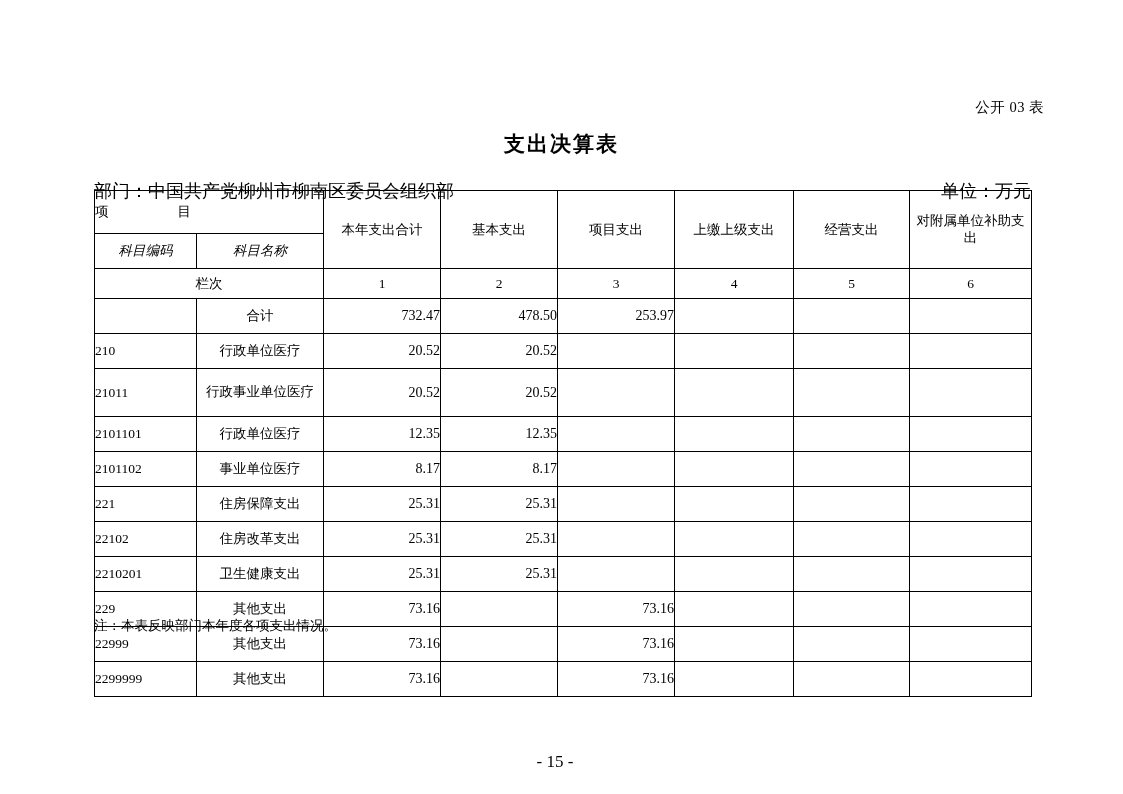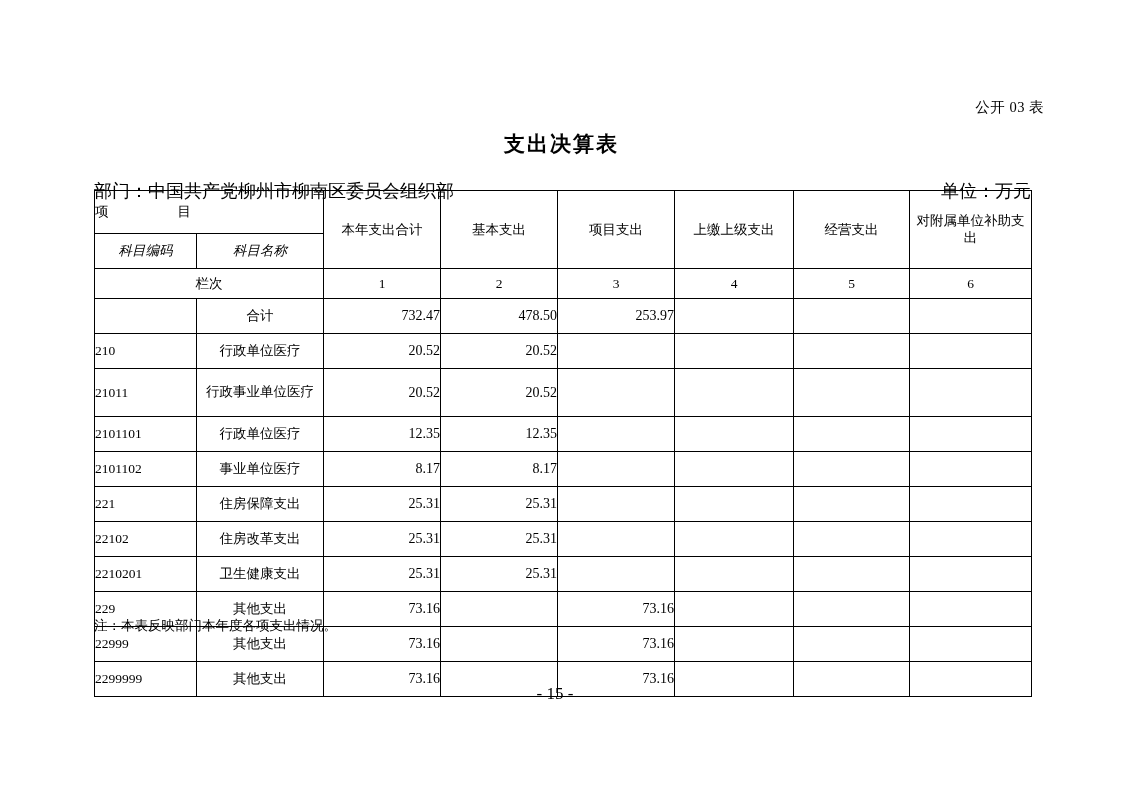--- a/index.html
+++ b/index.html
@@ -100,21 +100,21 @@
     line-height: 1.25;
   }
   .note {
     position: absolute;
     top: 617px;
     left: 94px;
     font-size: 13.5px;
   }
   .page-number {
     position: absolute;
-    top: 684px;
+    top: 752px;
     left: 0;
     width: 1110px;
     text-align: center;
     font-size: 17px;
   }
 </style>
 </head>
 <body>
 
 <div class="page">

